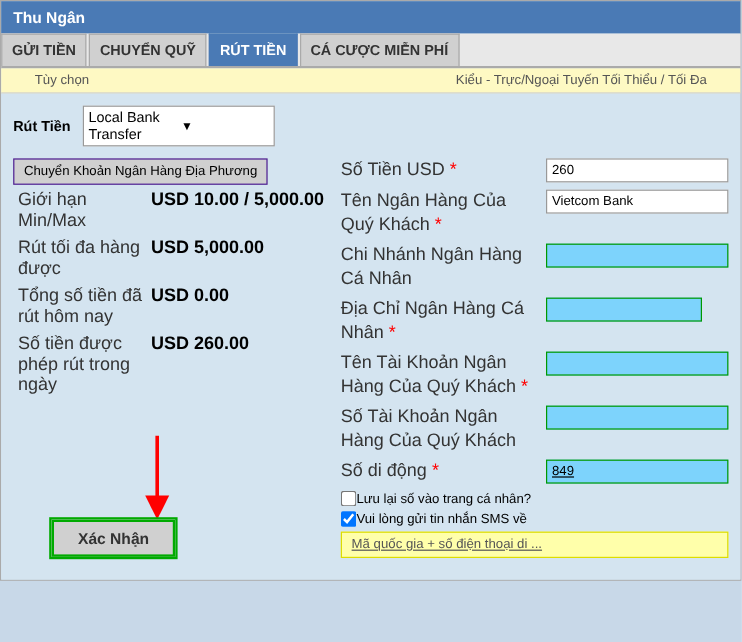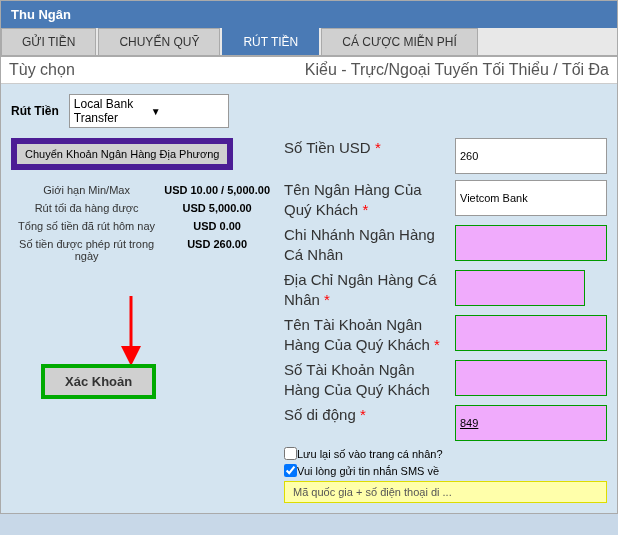--- a/index.html
+++ b/index.html
@@ -3,56 +3,56 @@
   <meta charset="utf-8">
   <style>
     * { box-sizing: border-box; margin: 0; padding: 0; }
     body { font-family: Arial, sans-serif; font-size: 12px; background: #c8d8e8; width: 618px; height: 535px; overflow: hidden; }
 
     .window { width: 618px; background: #d4e4f0; border: 1px solid #aaa; }
 
     .title-bar { background: #4a7ab5; color: white; padding: 6px 10px; font-size: 13px; font-weight: bold; }
 
     .tabs { display: flex; background: #e8e8e8; border-bottom: 2px solid #aaa; }
-    .tab { padding: 6px 20px; cursor: pointer; font-size: 12px; font-weight: normal; border: 1px solid #aaa; border-bottom: none; margin-right: 2px; background: #d0d0d0; color: #333; }
+    .tab { padding: 6px 8px; cursor: pointer; font-size: 12px; font-weight: bold; border: 1px solid #aaa; border-bottom: none; margin-right: 2px; background: #d0d0d0; color: #333; }
     .tab.active { background: #4a7ab5; color: white; border-color: #4a7ab5; }
 
-    .subtitle-bar { display: flex; justify-content: space-between; background: #ffffff; padding: 4px 8px; border-bottom: 1px solid #ccc; font-size: 16px; color: #555; }
+    .subtitle-bar { display: flex; justify-content: space-between; background: #fef9c3; padding: 4px 28px; border-bottom: 1px solid #ccc; font-size: 11px; color: #555; }
 
     .content { padding: 10px; background: #d4e4f0; }
 
     .transfer-type-row { display: flex; align-items: center; margin-bottom: 10px; gap: 10px; }
     .transfer-type-label { font-weight: bold; font-size: 12px; }
     .transfer-select { display: flex; align-items: center; border: 1px solid #999; background: white; padding: 2px 4px; font-size: 12px; min-width: 160px; }
     .transfer-select span { flex: 1; }
     .select-arrow { margin-left: 4px; font-size: 10px; }
 
     .main-area { display: flex; gap: 10px; }
 
     .left-panel { background: #d4e4f0; min-width: 200px; }
 
-    .local-bank-btn { background: #d0d0d0; border: 6px solid #4c1d95; padding: 4px 8px; font-size: 11px; cursor: pointer; margin-bottom: 10px; display: inline-block; }
+    .local-bank-btn { background: #d0d0d0; border: 1px solid #4c1d95; padding: 4px 8px; font-size: 11px; cursor: pointer; display: inline-block; }
 
-    .info-table { font-size: 11px; width: 100%; text-align: center; }
+    .info-table { font-size: 15px; width: 100%; }
     .info-table tr td { padding: 2px 2px; vertical-align: top; }
     .info-table .label-col { color: #333; }
     .info-table .value-col { font-weight: bold; color: #000; white-space: nowrap; }
 
     .right-panel { flex: 1; }
 
     .form-row { display: flex; align-items: flex-start; margin-bottom: 6px; gap: 6px; }
     .form-label { font-size: 15px; color: #333; min-width: 165px; max-width: 165px; line-height: 1.3; }
     .required { color: red; }
-    .form-input { border: 1px solid #999; background: white; padding: 2px 4px; font-size: 11px; min-width: 130px; height: 36px; }
-    .form-input.green { background: #f0abfc; border-color: #009900; text-decoration: underline; }
+    .form-input { border: 1px solid #999; background: white; padding: 2px 4px; font-size: 11px; min-width: 130px; height: 20px; }
+    .form-input.green { background: #7dd3fc; border-color: #009900; text-decoration: underline; }
 
     .checkbox-row { display: flex; align-items: center; gap: 0; font-size: 11px; margin-bottom: 4px; }
     .checkbox-row input[type=checkbox] { margin: 0; }
 
-    .sms-note { background: #ffffaa; border: 1px solid #dddd00; padding: 4px 8px; font-size: 11px; color: #555; margin-top: 4px; }
+    .sms-note { background: #ffffaa; border: 1px solid #dddd00; padding: 4px 8px; font-size: 11px; color: #555; margin-top: 4px; text-decoration: underline; }
     .confirm-btn { background: #d0d0d0; border: 2px solid #00aa00; padding: 6px 20px; font-size: 13px; font-weight: bold; cursor: pointer; color: #333; }
   </style>
 </head>
 <body>
 
 <div class="window">
 
   <div class="title-bar">
     <span>Thu Ngân</span>
   </div>
@@ -106,21 +106,21 @@
 
         
         <div style="position: relative; margin-top: 30px; height: 110px;">
 
           <svg width="100" height="80" style="position: absolute; left: 60px; top: 0;">
             <line x1="60" y1="0" x2="60" y2="55" stroke="red" stroke-width="3"></line>
             <polygon points="50,50 70,50 60,70" fill="red"></polygon>
           </svg>
 
           <div style="position: absolute; left: 30px; top: 68px; border: 2px solid #00aa00;">
-            <button class="confirm-btn">Xác Khoản</button>
+            <button class="confirm-btn">Xác Nhận</button>
           </div>
         </div>
       </div>
 
       <div class="right-panel">
 
         <div class="form-row">
           <div class="form-label">
             <span>Số Tiền USD</span>
             <span class="required"> *</span>

